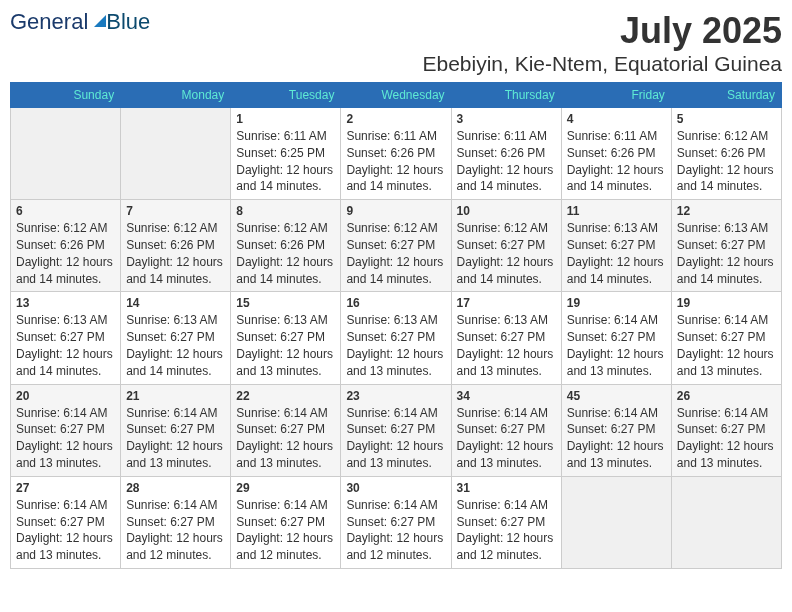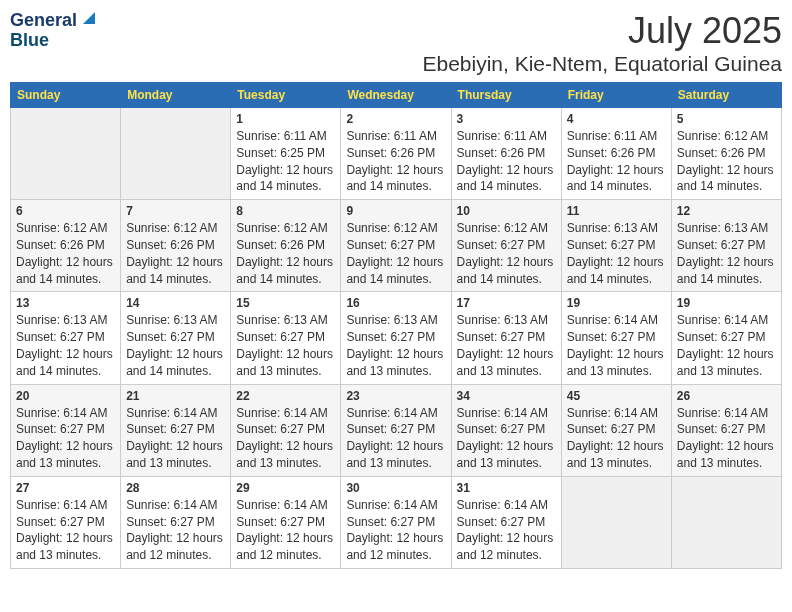--- a/index.html
+++ b/index.html
@@ -11,56 +11,56 @@
       padding: 10px;
     }
     .header {
       display: flex;
       justify-content: space-between;
       align-items: flex-start;
       margin-bottom: 6px;
     }
     .logo {
       display: flex;
-      flex-direction: column;
-      font-size: 18px;
-      font-weight: bold;
+      flex-direction: row;
+      font-size: 22px;
+      font-weight: normal;
       color: #1a3a6b;
       line-height: 1.1;
     }
     .logo-general { color: #1a3a6b; }
     .logo-blue { color: #0c4a6e; }
     .logo-row {
       display: flex;
       align-items: center;
     }
     .title-block {
       text-align: right;
     }
     .month-year {
       font-size: 36px;
-      font-weight: normal;
+      font-weight: bold;
       color: #333;
     }
     .location {
       font-size: 21px;
       color: #333;
     }
     .calendar {
       width: 100%;
       border-collapse: collapse;
       font-size: 10.5px;
     }
     .calendar th {
       background: #2a6db5;
-      color: #fde047;
-      text-align: left;
+      color: #5eead4;
+      text-align: right;
       padding: 5px 6px;
       font-size: 12px;
-      font-weight: bold;
+      font-weight: normal;
       border: 1px solid #2a6db5;
     }
     .calendar td {
       border: 1px solid #ccc;
       vertical-align: top;
       padding: 4px 5px;
       width: 110px;
       min-height: 80px;
       background: #fff;
     }

